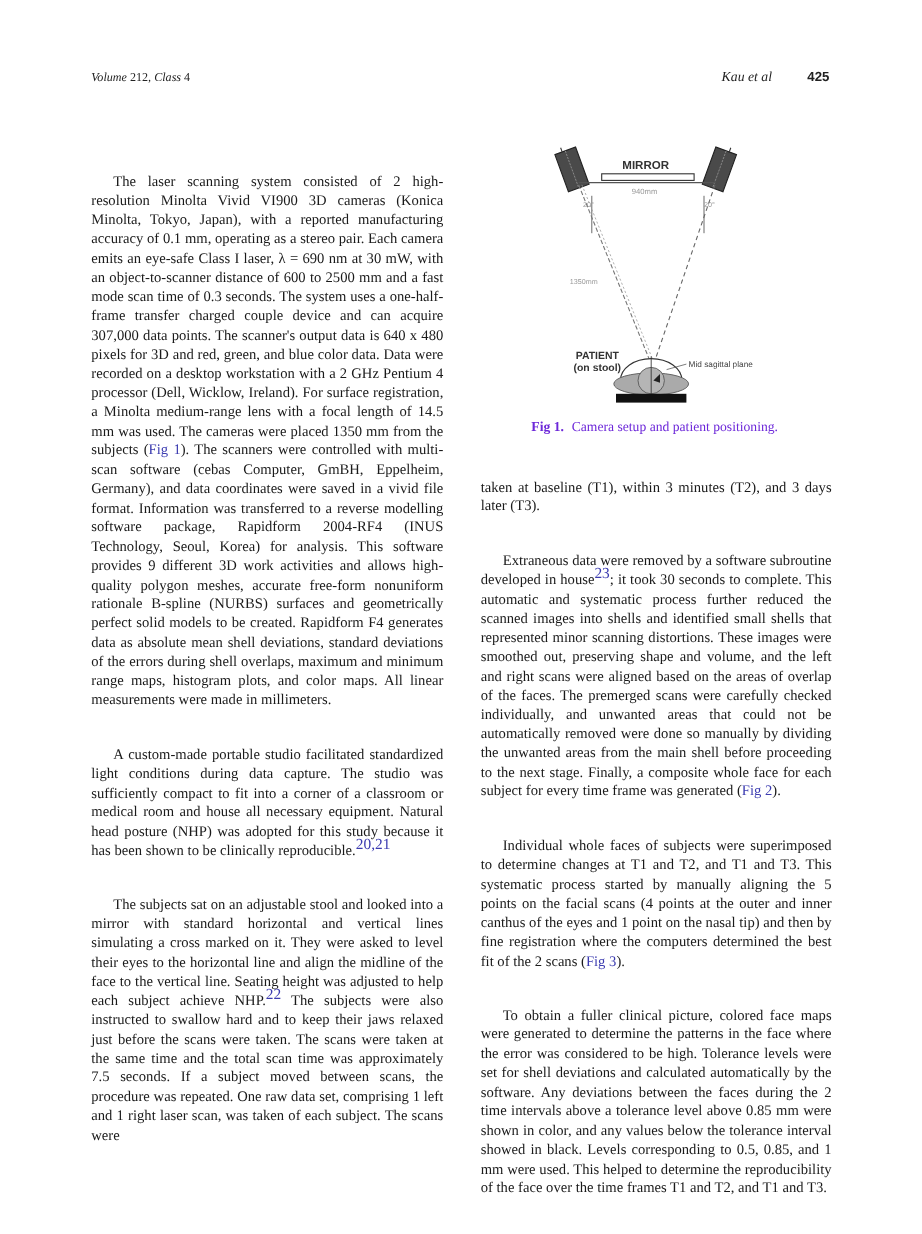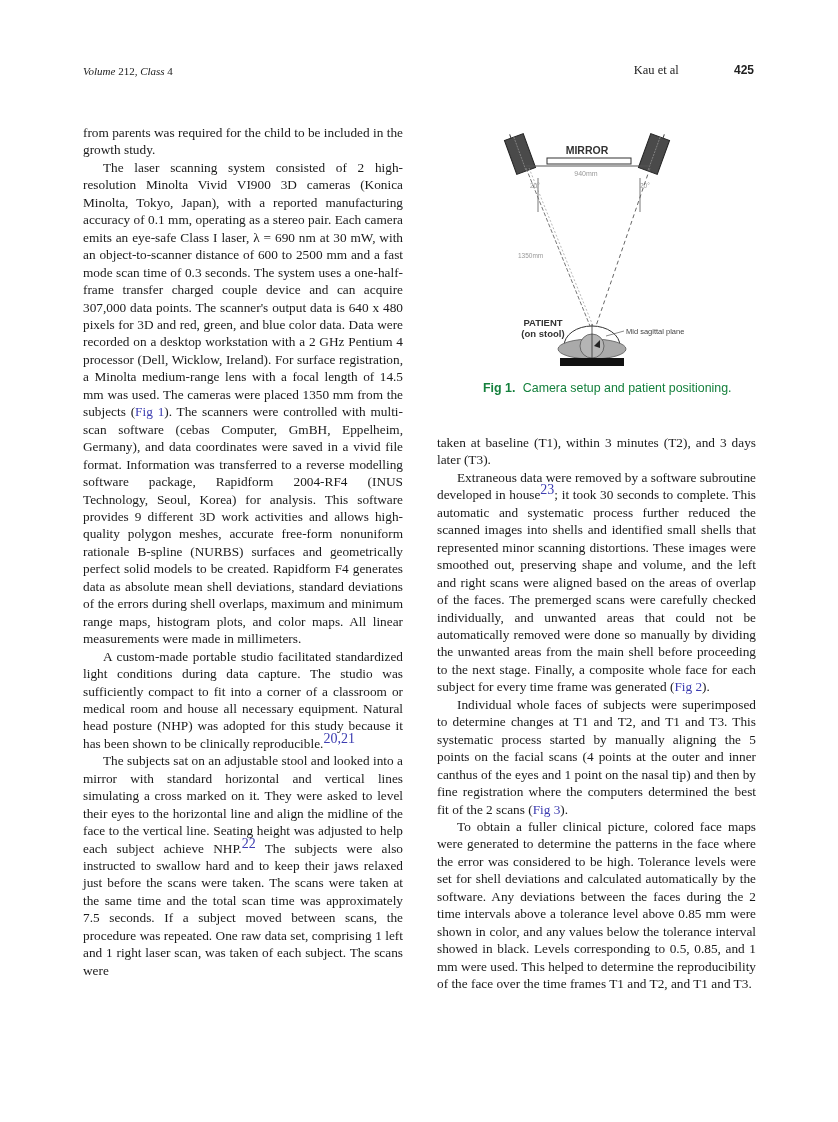--- a/index.html
+++ b/index.html
@@ -1,51 +1,50 @@
 <!DOCTYPE html>
 <html><head>
 <meta charset="utf-8">
 <style>
   html, body { margin:0; padding:0; background:#ffffff; }
   body { width:838px; height:1122px; position:relative; overflow:hidden; color:#1a1a1a; }
   .hdr-left { position:absolute; left:83px; top:64px; font-family:"Liberation Serif", serif; font-style:italic; font-size:11px; line-height:14px; color:#222; }
   .hdr-left .num { font-style:normal; }
   .hdr-right { position:absolute; right:84px; top:63px; font-family:"Liberation Serif", serif; font-size:12.5px; color:#222; }
-  .hdr-right .auth { margin-right:24px; }
+  .hdr-right .auth { font-style:italic; margin-right:1px; }
   .hdr-right .pg { font-family:"Liberation Sans", sans-serif; font-weight:bold; font-size:12px;margin-left:28px; }
   .col { position:absolute; font-family:"Liberation Serif", serif; font-size:13.3px; line-height:17.45px; text-align:justify; color:#1a1a1a; }
   .col p { margin:0; }
-  .col p.ind { text-indent:20px; }
+  .col p.ind { text-indent:20px;margin-top:32px; }
   .colL { left:83px; top:124px; width:320px; }
   .colR { left:437px; top:434px; width:319px; }
   a.ref { color:#3b3bb0; text-decoration:none; }
   sup.ref { color:#3b3bb0; font-size:14px; line-height:0; }
   .fig { position:absolute; left:440px; top:124px; width:320px; height:290px; }
-  .caption { position:absolute; left:467px; top:381px; font-family:Liberation Sans, sans-serif; font-size:12.4px; color:#15803d;padding-left:16px; }
+  .caption { position:absolute; left:467px; top:381px; font-family:Liberation Serif, serif; font-size:12.4px; color:#6d28d9;padding-left:16px; }
   .caption b { margin-right:4px; }
   svg text { font-family:"Liberation Sans", sans-serif; }
 </style>
 </head>
 <body>
 
 <div class="hdr-left">
   <div>
     <span>Volume</span>
     <span class="num">212</span>,
     <span>Class</span>
     <span class="num">4</span>
   </div>
 </div>
 <div class="hdr-right">
   <span class="auth">Kau et al</span>
   <span class="pg">425</span>
 </div>
 
 <div class="col colL">
-  <p>from parents was required for the child to be included in the growth study.</p>
   <p class="ind"><span>The laser scanning system consisted of 2 high-resolution Minolta Vivid VI900 3D cameras (Konica Minolta, Tokyo, Japan), with a reported manufacturing accuracy of 0.1 mm, operating as a stereo pair. Each camera emits an eye-safe Class I laser, λ = 690 nm at 30 mW, with an object-to-scanner distance of 600 to 2500 mm and a fast mode scan time of 0.3 seconds. The system uses a one-half-frame transfer charged couple device and can acquire 307,000 data points. The scanner's output data is 640 x 480 pixels for 3D and red, green, and blue color data. Data were recorded on a desktop workstation with a 2 GHz Pentium 4 processor (Dell, Wicklow, Ireland). For surface registration, a Minolta medium-range lens with a focal length of 14.5 mm was used. The cameras were placed 1350 mm from the subjects (</span><a class="ref" href="#">Fig 1</a><span>). The scanners were controlled with multi-scan software (cebas Computer, GmBH, Eppelheim, Germany), and data coordinates were saved in a vivid file format. Information was transferred to a reverse modelling software package, Rapidform 2004-RF4 (INUS Technology, Seoul, Korea) for analysis. This software provides 9 different 3D work activities and allows high-quality polygon meshes, accurate free-form nonuniform rationale B-spline (NURBS) surfaces and geometrically perfect solid models to be created. Rapidform F4 generates data as absolute mean shell deviations, standard deviations of the errors during shell overlaps, maximum and minimum range maps, histogram plots, and color maps. All linear measurements were made in millimeters.</span></p>
   <p class="ind"><span>A custom-made portable studio facilitated standardized light conditions during data capture. The studio was sufficiently compact to fit into a corner of a classroom or medical room and house all necessary equipment. Natural head posture (NHP) was adopted for this study because it has been shown to be clinically reproducible.</span><sup class="ref">20,21</sup></p>
   <p class="ind"><span>The subjects sat on an adjustable stool and looked into a mirror with standard horizontal and vertical lines simulating a cross marked on it. They were asked to level their eyes to the horizontal line and align the midline of the face to the vertical line. Seating height was adjusted to help each subject achieve NHP.</span><sup class="ref">22</sup><span> The subjects were also instructed to swallow hard and to keep their jaws relaxed just before the scans were taken. The scans were taken at the same time and the total scan time was approximately 7.5 seconds. If a subject moved between scans, the procedure was repeated. One raw data set, comprising 1 left and 1 right laser scan, was taken of each subject. The scans were</span></p>
 </div>
 
 <div class="fig">
   <svg width="320" height="260" viewBox="0 0 320 260">
 
     <g transform="translate(80,30) rotate(-20)">
       <rect x="-10" y="-18" width="20" height="36" fill="#4a4a4a" stroke="#222" stroke-width="1"></rect>

